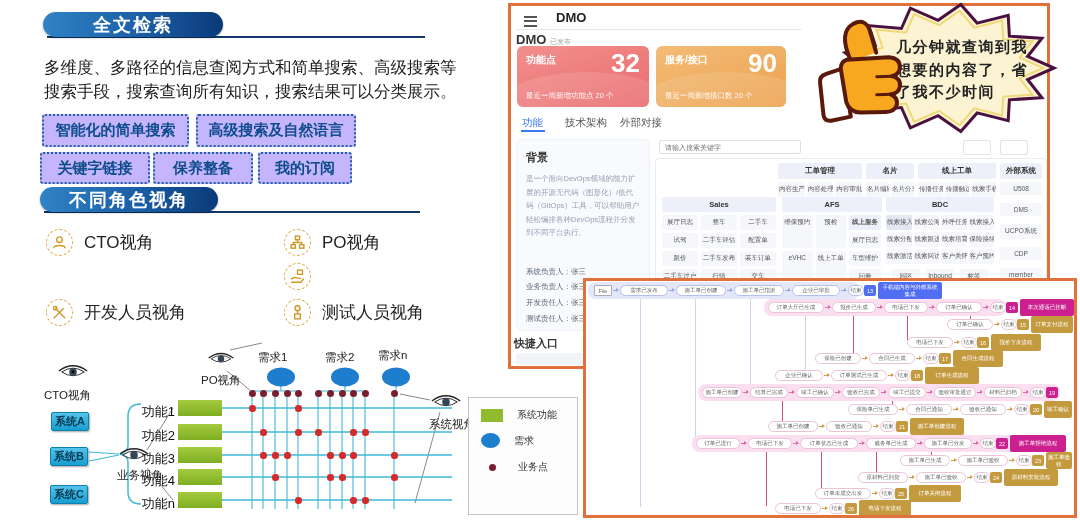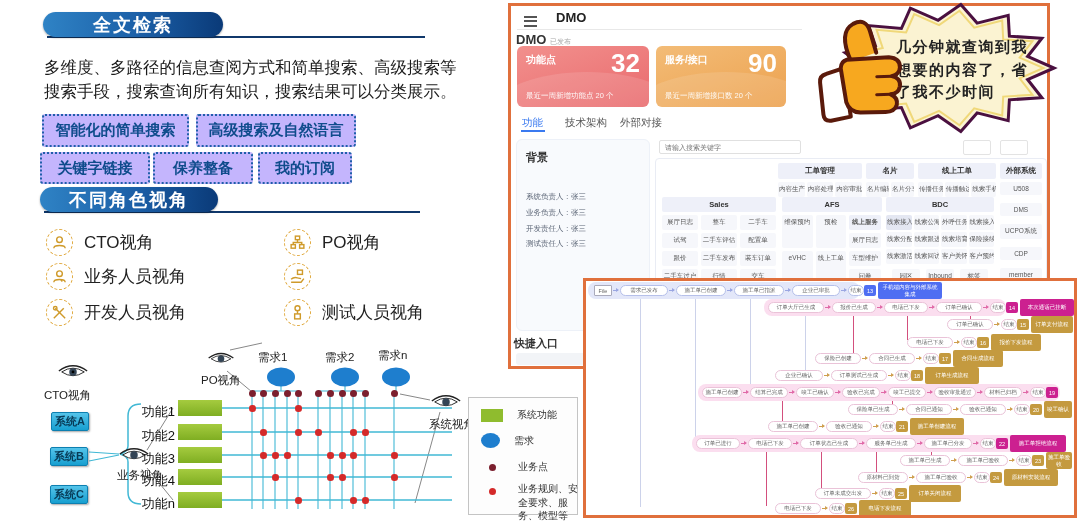--- a/index.html
+++ b/index.html
@@ -114,30 +114,20 @@
     <span class="ricon">
         <svg width="17" height="17" viewBox="0 0 24 24" fill="none" stroke="#cf9a2a" stroke-width="2">
           <rect x="9" y="3" width="6" height="5"></rect>
           <rect x="3" y="15" width="6" height="5"></rect>
           <rect x="15" y="15" width="6" height="5"></rect>
           <path d="M12 8v4M6 15v-3h12v3"></path>
         </svg>
       </span>
     <span class="rlabel">PO视角</span>
   </div>
-  <div class="role" style="left:46px;top:263px;">
-    <span class="ricon">
-        <svg width="17" height="17" viewBox="0 0 24 24" fill="none" stroke="#cf9a2a" stroke-width="2">
-          <circle cx="12" cy="8" r="4"></circle>
-          <path d="M4 20c0-5 16-5 16 0"></path>
-          <path d="M14 17l2 2"></path>
-        </svg>
-      </span>
-    <span class="rlabel">业务人员视角</span>
-  </div>
   <div class="role" style="left:284px;top:263px;">
     <span class="ricon">
         <svg width="17" height="17" viewBox="0 0 24 24" fill="none" stroke="#cf9a2a" stroke-width="2">
           <rect x="12" y="3" width="7" height="6"></rect>
           <path d="M3 16q4-4 9-2l5 1"></path>
           <path d="M3 20h14l4-5"></path>
         </svg>
       </span>
   </div>
   <div class="role" style="left:46px;top:299px;">
@@ -254,24 +244,20 @@
       <span>系统功能</span>
     </div>
     <div class="lg-row" style="top:35px;">
       <span style="width:19px;height:15px;border-radius:50%;background:#1e7ece;display:inline-block;"></span>
       <span>需求</span>
     </div>
     <div class="lg-row" style="top:62px;">
       <span style="width:7px;height:7px;margin:0 8px;border-radius:50%;background:#7b1f2e;display:inline-block;"></span>
       <span>业务点</span>
     </div>
-    <div class="lg-row" style="top:84px;align-items:flex-start;">
-      <span style="width:7px;height:7px;margin:6px 8px 0;border-radius:50%;background:#d42a2a;display:inline-block;flex:none;"></span>
-      <span style="width:62px;line-height:1.35;">业务规则、安全要求、服务、模型等</span>
-    </div>
   </div>
 
   <div class="dash-panel">
     <div class="dp ham" style="left:13px;top:7px;">
         <div></div>
         <div></div>
         <div></div>
       </div>
     <div class="dp" style="left:45px;top:4px;font-size:13px;font-weight:bold;color:#222;">DMO</div>
     <div class="dp" style="left:6px;top:23px;width:285px;height:1px;background:#e8e8e8;"></div>
@@ -289,20 +275,21 @@
       <div class="cs">最近一周新增接口数 20 个</div>
     </div>
 
     <div class="tab" style="left:11px;top:110px;color:#3a7af0;">功能</div>
     <div class="tab" style="left:54px;top:110px;">技术架构</div>
     <div class="tab" style="left:109px;top:110px;">外部对接</div>
     <div class="dp" style="left:10px;top:124px;width:24px;height:2px;background:#3a7af0;"></div>
 
     <div class="infocard">
       <h4>背景</h4>
+      <p>是一个面向DevOps领域的能力扩展的开源无代码（图形化）/低代码（GitOps）工具，可以帮助用户轻松编排各种DevOps流程并分发到不同平台执行。</p>
       <div style="margin-top:24px;">
         <div class="owner">系统负责人：张三</div>
         <div class="owner">业务负责人：张三</div>
         <div class="owner">开发责任人：张三</div>
         <div class="owner">测试责任人：张三</div>
       </div>
       <div class="sydetail">系统详情</div>
     </div>
 
     <div class="dp" style="left:3px;top:330px;font-size:11px;font-weight:bold;color:#333;">快捷入口</div>

